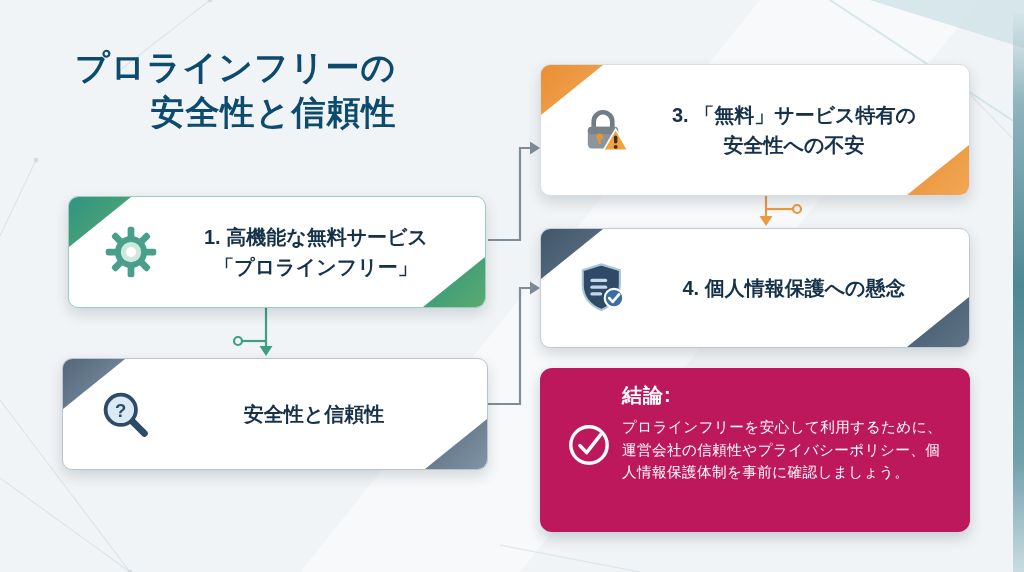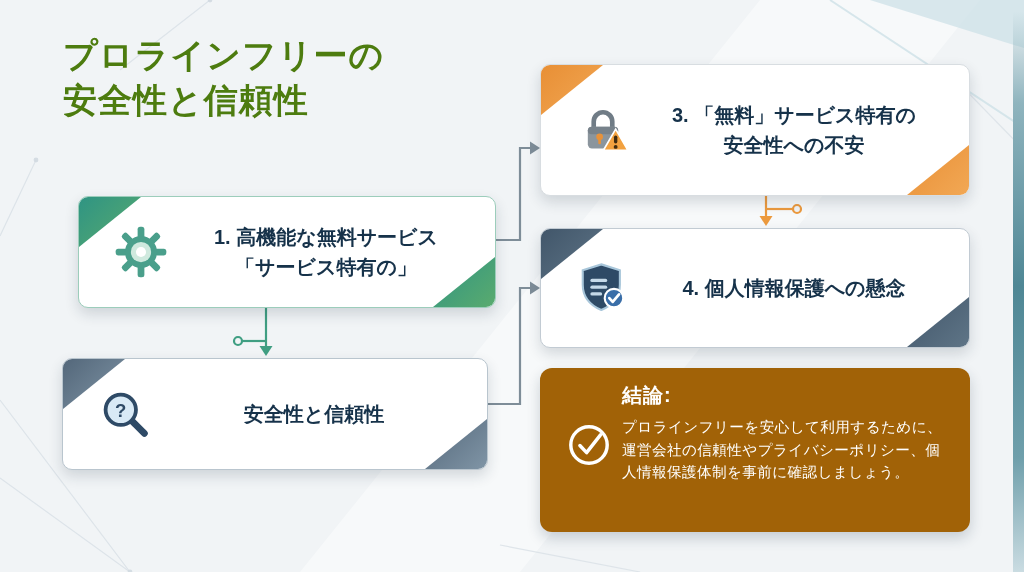--- a/index.html
+++ b/index.html
@@ -3,44 +3,44 @@
 <meta charset="utf-8">
 <style>
   html,body{margin:0;padding:0;}
   body{font-family:"Liberation Sans","DejaVu Sans",sans-serif;background:#e9edf0;}
   .stage{position:relative;width:1024px;height:572px;background:#f1f4f6;overflow:hidden;}
 
   .bg-svg{position:absolute;inset:0;pointer-events:none;}
   .right-strip{position:absolute;right:0;top:0;width:11px;height:100%;
     background:linear-gradient(180deg,rgba(130,175,188,0) 2%,#8fb4be 18%,#4f8795 50%,#6f9fab 80%,rgba(130,175,188,.35) 100%);}
 
-  .title{position:absolute;left:58px;top:28px;margin:5px;font-size:34px;line-height:1.32;
-    font-weight:800;color:#4d7c0f;letter-spacing:1px;}
+  .title{position:absolute;left:58px;top:28px;margin:17px;font-size:34px;line-height:1.32;
+    font-weight:800;color:#0c4a6e;letter-spacing:1px;text-align:right;}
 
   .card{position:absolute;background:#ffffff;border-radius:10px;overflow:hidden;
     box-shadow:0 6px 14px rgba(25,45,65,.16);display:flex;align-items:center;padding:16px 16px;box-sizing:border-box;}
-  .card-1{left:78px;top:196px;width:418px;height:112px;border:1.5px solid #9ccdbb;}
+  .card-1{left:68px;top:196px;width:418px;height:112px;border:1.5px solid #9ccdbb;}
   .card-2{left:62px;top:358px;width:426px;height:112px;border:1.5px solid #b9c5ce;}
   .card-3{left:540px;top:64px;width:430px;height:132px;border:1.5px solid #d8dde1;}
   .card-4{left:540px;top:228px;width:430px;height:120px;border:1.5px solid #c2cbd3;}
 
   .corner{position:absolute;width:62px;height:50px;}
   .corner.tl{top:0;left:0;clip-path:polygon(0 0,100% 0,0 100%);}
   .corner.br{bottom:0;right:0;clip-path:polygon(100% 0,100% 100%,0 100%);}
   .accent-green .corner{background:linear-gradient(135deg,#2f9483,#5aab6e);}
   .accent-slate .corner{background:linear-gradient(135deg,#53677a,#8095a6);}
   .accent-orange .corner{background:linear-gradient(135deg,#e88f35,#f2a855);}
   .accent-dark .corner{background:linear-gradient(135deg,#41566a,#5f7587);}
 
   .card-icon{flex:0 0 64px;display:flex;align-items:center;justify-content:center;margin-left:14px;}
   .card-text{flex:1;text-align:center;font-weight:700;font-size:20px;color:#16324a;line-height:1.5;padding:0 6px;}
 
   .connectors{position:absolute;inset:0;pointer-events:none;}
 
-  .conclusion{position:absolute;left:540px;top:368px;width:430px;height:164px;background:#a16207;
+  .conclusion{position:absolute;left:540px;top:368px;width:430px;height:164px;background:#be185d;
     border-radius:12px;box-shadow:0 6px 14px rgba(25,45,65,.2);display:flex;box-sizing:border-box;
     padding:12px 18px 12px 16px;color:#ffffff;}
   .conclusion-icon{flex:0 0 66px;display:flex;justify-content:center;align-items:flex-start;padding-top:42px;}
   .conclusion-text{flex:1;}
   .conclusion-heading{font-size:20px;font-weight:800;margin:2px 0 7px 0;letter-spacing:1px;}
   .conclusion-body{font-size:14.6px;line-height:1.55;font-weight:400;letter-spacing:.4px;}
 </style>
 </head>
 <body>
 
@@ -117,21 +117,21 @@
               <rect x="48" y="28" width="14" height="8" rx="3"></rect>
           </g>
         </g>
         <circle cx="32" cy="32" r="19" fill="#4a9f8b"></circle>
         <circle cx="32" cy="32" r="12" fill="#cfe9de"></circle>
         <circle cx="32" cy="32" r="6" fill="#ffffff"></circle>
       </svg>
     </div>
     <div class="card-text">
       <div>1. 高機能な無料サービス</div>
-      <div>「サービス特有の」</div>
+      <div>「プロラインフリー」</div>
     </div>
   </div>
 
   <div class="card card-2 accent-slate">
     <div class="corner tl"></div>
     <div class="corner br"></div>
     <div class="card-icon">
       <svg width="54" height="54" viewBox="0 0 64 64">
         <line x1="41" y1="41" x2="55" y2="55" stroke="#2e4a66" stroke-width="8" stroke-linecap="round"></line>
         <circle cx="27" cy="27" r="18" fill="#d9eaf6" stroke="#2e4a66" stroke-width="4.5"></circle>

